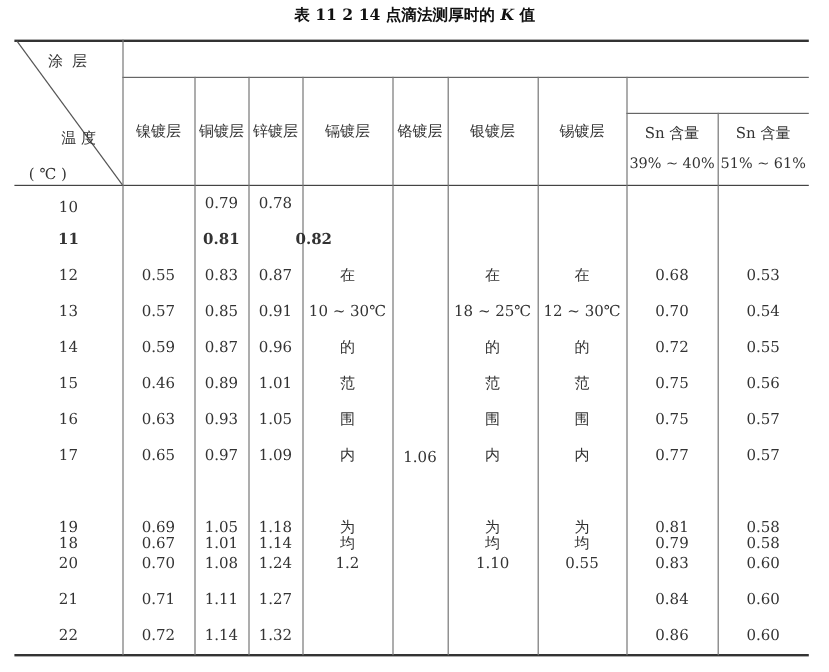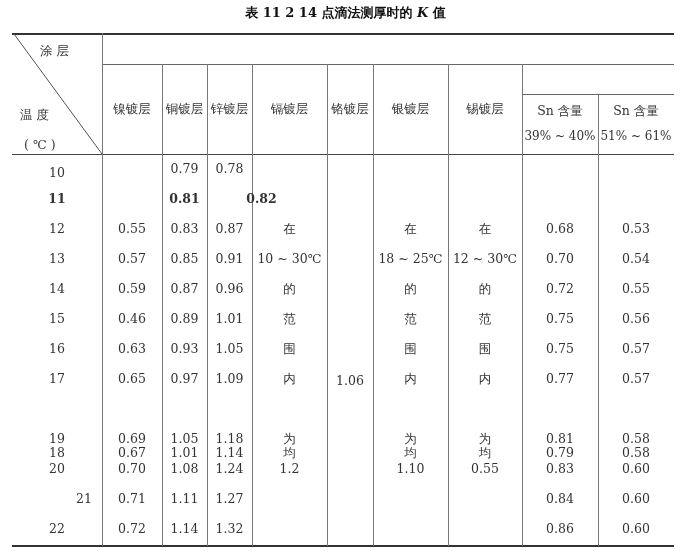--- a/index.html
+++ b/index.html
@@ -39,22 +39,22 @@
   <div class="vline" style="left:240px;top:31px;height:482px;"></div>
   <div class="vline" style="left:315px;top:31px;height:482px;"></div>
   <div class="vline" style="left:361px;top:31px;height:482px;"></div>
   <div class="vline" style="left:436px;top:31px;height:482px;"></div>
   <div class="vline" style="left:510px;top:31px;height:482px;"></div>
   <div class="vline" style="left:586px;top:61px;height:452px;"></div>
 
   <svg class="diag" width="91" height="122">
     <line x1="2" y1="1" x2="90" y2="121" stroke="#555" stroke-width="1"></line>
   </svg>
-  <div class="cell" style="left:28px;top:10px;width:62px;text-align:left;">涂        层</div>
-  <div class="cell" style="left:8px;top:74px;width:60px;text-align:left;">温  度</div>
+  <div class="cell" style="left:28px;top:10px;width:62px;text-align:left;font-family:Liberation Mono, monospace;">涂        层</div>
+  <div class="cell" style="left:8px;top:74px;width:60px;text-align:right;">温  度</div>
   <div class="cell" style="left:12px;top:104px;width:50px;text-align:left;">( ℃ )</div>
 
 
   <div class="cell" style="left:90px;top:68px;width:60px;">镍镀层</div>
   <div class="cell" style="left:150px;top:68px;width:45px;">铜镀层</div>
   <div class="cell" style="left:195px;top:68px;width:45px;">锌镀层</div>
   <div class="cell" style="left:240px;top:68px;width:75px;">镉镀层</div>
   <div class="cell" style="left:315px;top:68px;width:46px;">铬镀层</div>
   <div class="cell" style="left:361px;top:68px;width:75px;">银镀层</div>
   <div class="cell" style="left:436px;top:68px;width:74px;">锡镀层</div>
@@ -181,21 +181,21 @@
         <div class="cell" style="left: 90px; width: 60px; top: 0px;">0.70</div>
         <div class="cell" style="left: 150px; width: 45px; top: 0px;">1.08</div>
         <div class="cell" style="left: 195px; width: 45px; top: 0px;">1.24</div>
         <div class="cell" style="left: 240px; width: 75px; top: 0px;">1.2</div>
         <div class="cell" style="left: 361px; width: 75px; top: 0px;">1.10</div>
         <div class="cell" style="left: 436px; width: 74px; top: 0px;">0.55</div>
         <div class="cell" style="left: 510px; width: 76px; top: 0px;">0.83</div>
         <div class="cell" style="left: 586px; width: 76px; top: 0px;">0.60</div>
       </div>
       <div class="row" style="top: 458px;">
-        <div class="cell" style="left: 10px; width: 70px; top: 0px; text-align: right;">21</div>
+        <div class="cell" style="left: 10px; width: 70px; top: 0px;">21</div>
         <div class="cell" style="left: 90px; width: 60px; top: 0px;">0.71</div>
         <div class="cell" style="left: 150px; width: 45px; top: 0px;">1.11</div>
         <div class="cell" style="left: 195px; width: 45px; top: 0px;">1.27</div>
         <div class="cell" style="left: 240px; width: 75px; top: 0px;"></div>
         <div class="cell" style="left: 361px; width: 75px; top: 0px;"></div>
         <div class="cell" style="left: 436px; width: 74px; top: 0px;"></div>
         <div class="cell" style="left: 510px; width: 76px; top: 0px;">0.84</div>
         <div class="cell" style="left: 586px; width: 76px; top: 0px;">0.60</div>
       </div>
       <div class="row" style="top: 488px;">

